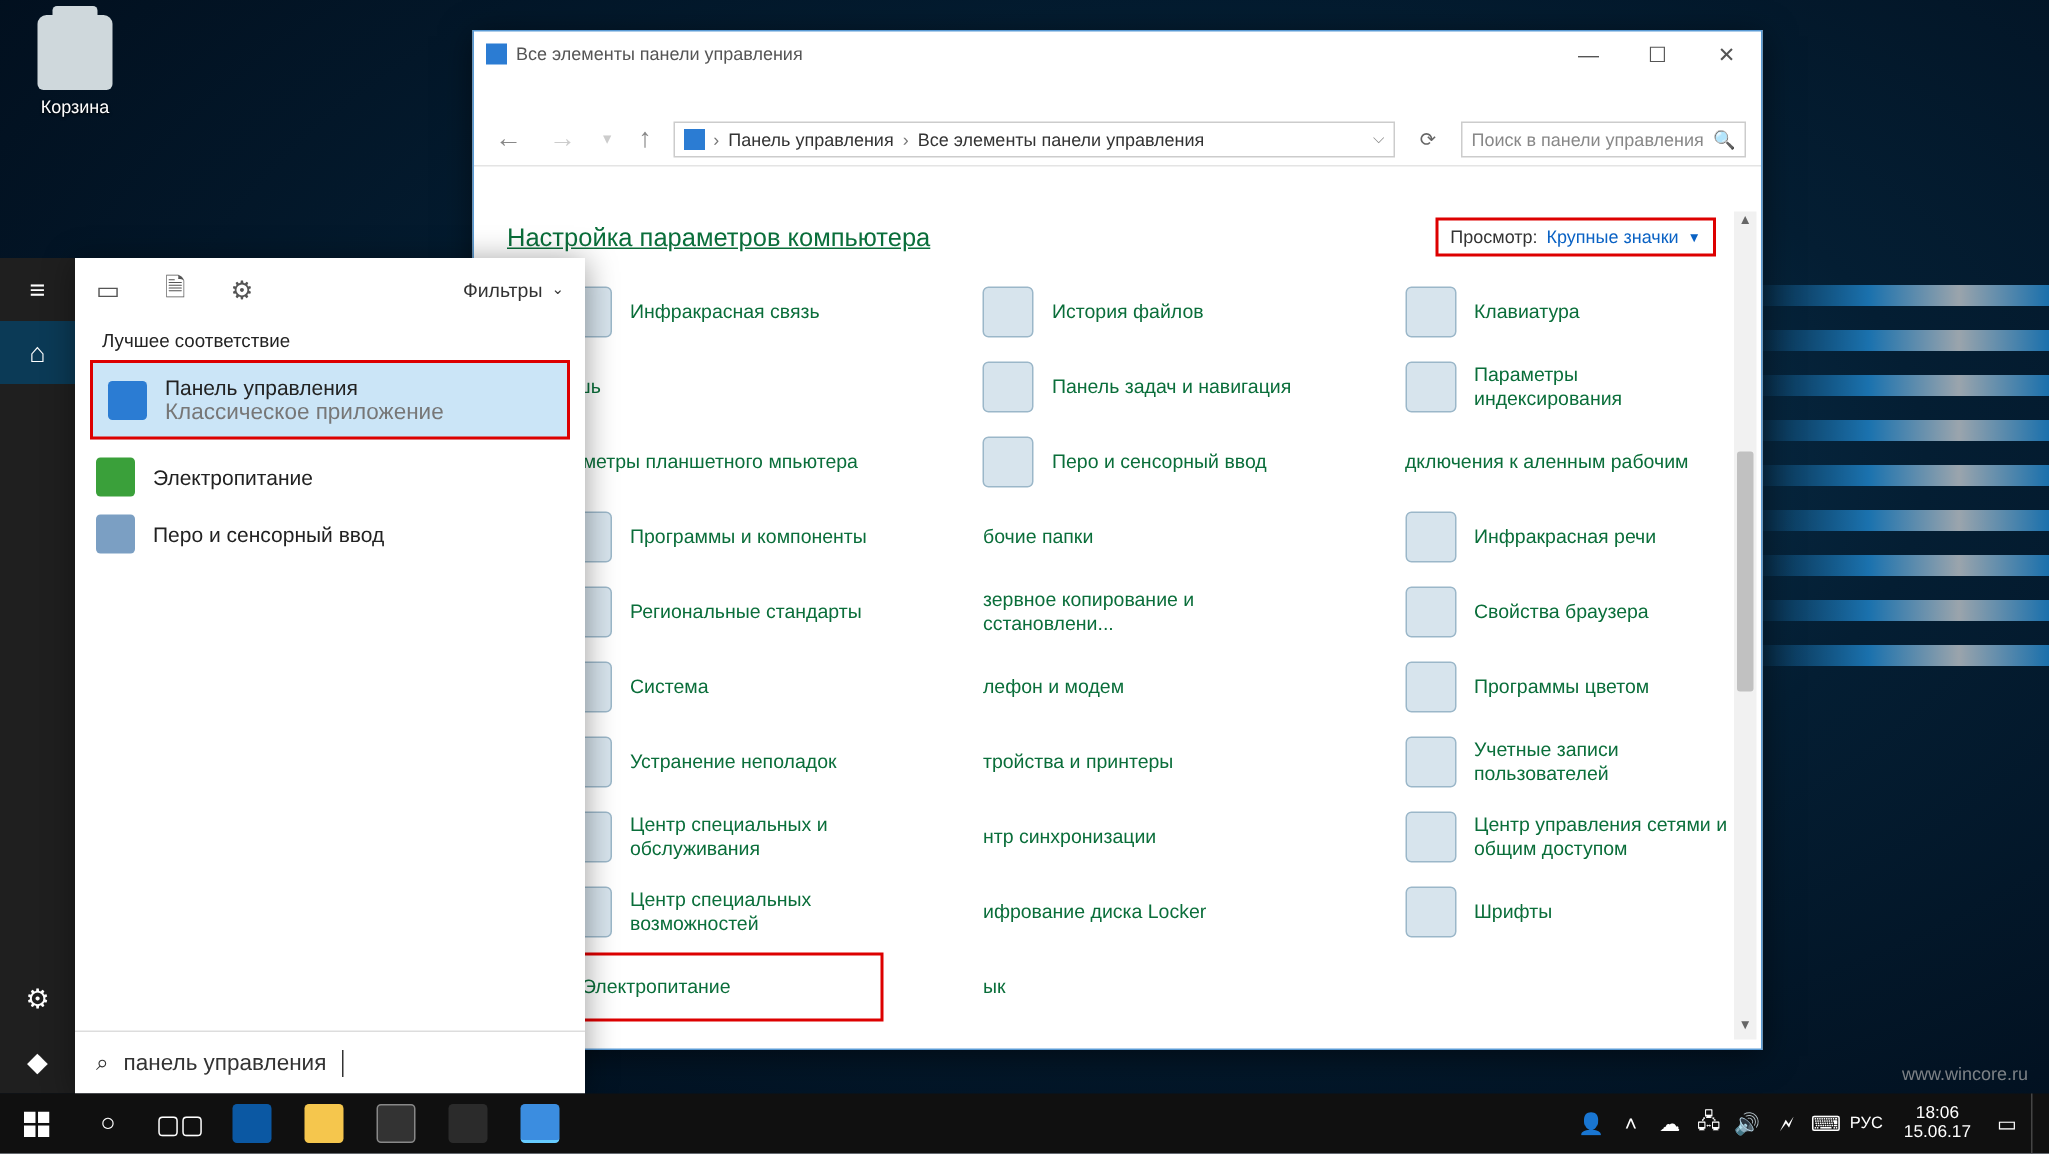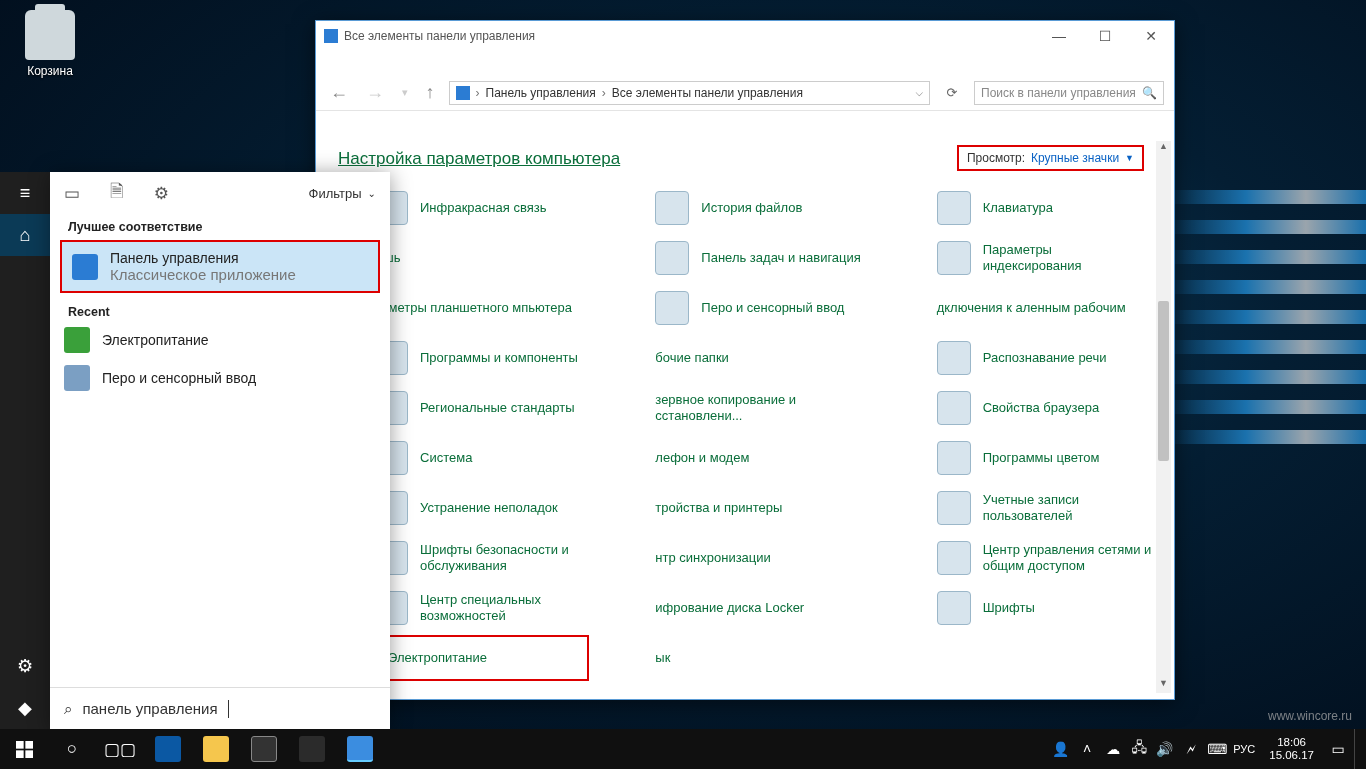--- a/index.html
+++ b/index.html
@@ -51,21 +51,21 @@
   .cp-scroll .up{top:0;} .cp-scroll .dn{bottom:0;}
   
   .rail{position:absolute;left:0;top:172px;width:50px;height:557px;background:#1f1f1f;display:flex;flex-direction:column;align-items:center;color:#fff;}
   .rail .ri{width:50px;height:42px;display:flex;align-items:center;justify-content:center;font-size:18px;}
   .rail .spacer{flex:1;}
   
   .start-fly{position:absolute;left:50px;top:172px;width:340px;height:557px;background:#fff;box-shadow:0 2px 20px rgba(0,0,0,.4);display:flex;flex-direction:column;}
   .sf-top{height:42px;display:flex;align-items:center;padding:0 14px;gap:30px;color:#555;}
   .sf-top .tico{font-size:17px;}
   .sf-top .filters{margin-left:auto;font-size:13px;color:#333;display:flex;align-items:center;gap:6px;}
-  .sf-sec{padding:6px 18px 2px;font-weight:700;font-size:12.5px;color:#222;}
+  .sf-sec{padding:6px 18px 2px;font-weight:400;font-size:12.5px;color:#222;}
   .sf-item{display:flex;align-items:center;padding:6px 14px;gap:12px;}
   .sf-item .ico{width:26px;height:26px;background:#2b7cd3;border-radius:3px;flex:none;}
   .sf-item .txt{display:flex;flex-direction:column;}
   .sf-item .title{font-size:14px;color:#222;}
   .sf-item .sub{font-size:15px;color:#777;}
   .sf-item.best{background:#cbe5f7;border:2px solid #d00;margin:4px 10px 6px;padding:8px 10px;}
   .sf-input{margin-top:auto;height:42px;border-top:1px solid #ddd;display:flex;align-items:center;padding:0 14px;gap:10px;color:#333;font-size:15px;}
   .sf-input .cur{display:inline-block;width:1px;height:18px;background:#333;animation:blink 1s infinite;}
   @keyframes blink{50%{opacity:0;}}
   
@@ -176,21 +176,21 @@
       <div class="cp-item">
           <div class="ico"></div>
           <div class="lbl">Программы и компоненты</div>
         </div>
 
       <div class="cp-item">
           <div class="lbl">бочие папки</div>
         </div>
       <div class="cp-item">
           <div class="ico"></div>
-          <div class="lbl">Распознавание речи</div>
+          <div class="lbl">Инфракрасная речи</div>
         </div>
       <div class="cp-item">
           <div class="ico"></div>
           <div class="lbl">Региональные стандарты</div>
         </div>
 
       <div class="cp-item">
           <div class="lbl">зервное копирование и сстановлени...</div>
         </div>
       <div class="cp-item">
@@ -216,21 +216,21 @@
 
       <div class="cp-item">
           <div class="lbl">тройства и принтеры</div>
         </div>
       <div class="cp-item">
           <div class="ico"></div>
           <div class="lbl">Учетные записи пользователей</div>
         </div>
       <div class="cp-item">
           <div class="ico"></div>
-          <div class="lbl">Шрифты безопасности и обслуживания</div>
+          <div class="lbl">Центр специальных и обслуживания</div>
         </div>
 
       <div class="cp-item">
           <div class="lbl">нтр синхронизации</div>
         </div>
       <div class="cp-item">
           <div class="ico"></div>
           <div class="lbl">Центр управления сетями и общим доступом</div>
         </div>
       <div class="cp-item">
@@ -282,21 +282,20 @@
     </div>
   </div>
   <div class="sf-sec">Лучшее соответствие</div>
   <div class="sf-item best">
     <div class="ico"></div>
     <div class="txt">
       <div class="title">Панель управления</div>
       <div class="sub">Классическое приложение</div>
     </div>
   </div>
-  <div class="sf-sec">Recent</div>
   <div class="sf-item">
     <div class="ico" style="background:#3aa03a"></div>
     <div class="title">Электропитание</div>
   </div>
   <div class="sf-item">
     <div class="ico" style="background:#7b9fc3"></div>
     <div class="title">Перо и сенсорный ввод</div>
   </div>
 
   <div class="sf-input">

